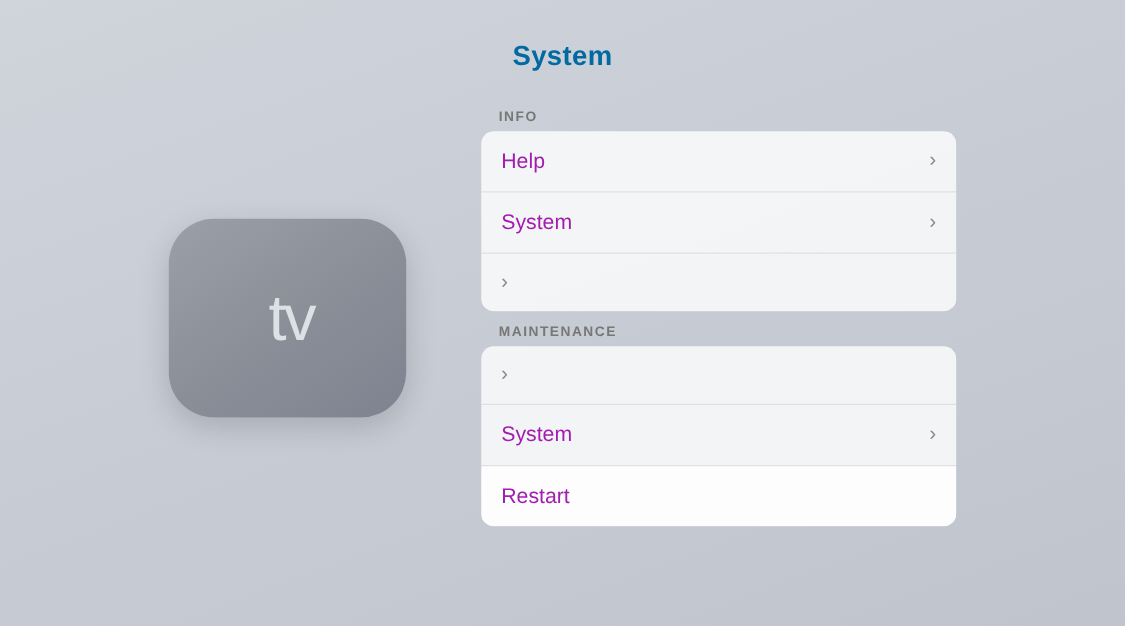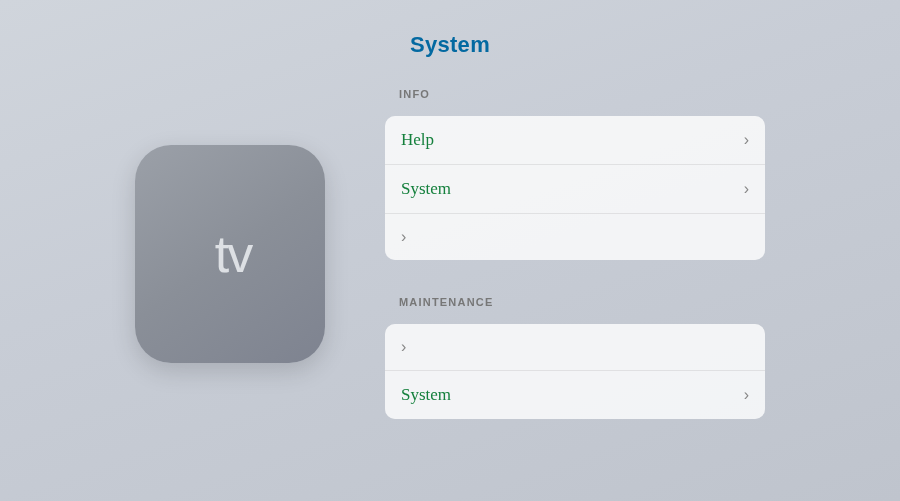--- a/index.html
+++ b/index.html
@@ -41,21 +41,21 @@
     
     .device-container {
       flex: 0 0 auto;
       display: flex;
       align-items: center;
       justify-content: center;
     }
 
     .apple-tv-box {
       width: 190px;
-      height: 218px;
+      height: 159px;
       background: linear-gradient(145deg, #9ba0a8 0%, #8a8f98 50%, #7e8390 100%);
       border-radius: 36px;
       display: flex;
       align-items: center;
       justify-content: center;
       box-shadow: 0 8px 24px rgba(0,0,0,0.15);
     }
 
     .apple-tv-logo {
       display: flex;
@@ -77,35 +77,35 @@
       letter-spacing: -2px;
       line-height: 1;
     }
 
     
     .menu-panel {
       flex: 0 0 auto;
       width: 380px;
       display: flex;
       flex-direction: column;
-      gap: 12px;
+      gap: 1px;
     }
 
     .section-label {
       font-size: 11px;
       font-weight: 600;
       color: #777;
       letter-spacing: 1.2px;
       text-transform: uppercase;
       margin-bottom: 4px;
       padding-left: 14px;
     }
 
     .section-label:not(:first-child) {
-      margin-top: 24px;
+      margin-top: 10px;
     }
 
     .menu-group {
       border-radius: 10px;
       overflow: hidden;
       background: rgba(255,255,255,0.55);
     }
 
     .menu-item {
       display: flex;
@@ -121,23 +121,22 @@
     .menu-item:last-child {
       border-bottom: none;
     }
 
     .menu-item.selected {
       background: rgba(255,255,255,0.92);
     }
 
     .menu-item-label {
       font-size: 17px;
-      color: #15803d;
+      color: #a21caf;
       font-weight: 400;
-      font-family: Liberation Serif, serif;
     }
 
     .menu-item-chevron {
       font-size: 16px;
       color: #888;
       font-weight: 300;
     }
   </style>
 </head>
 <body>
@@ -176,16 +175,20 @@
     <div class="section-label">MAINTENANCE</div>
 
     <div class="menu-group">
       <div class="menu-item">
         <span class="menu-item-chevron">›</span>
       </div>
       <div class="menu-item">
         <span class="menu-item-label">System</span>
         <span class="menu-item-chevron">›</span>
       </div>
+      <div class="menu-item selected">
+        <span class="menu-item-label">Restart</span>
+        <span class="menu-item-chevron"></span>
+      </div>
     </div>
 
   </div>
 </div>
 
 </body></html>

